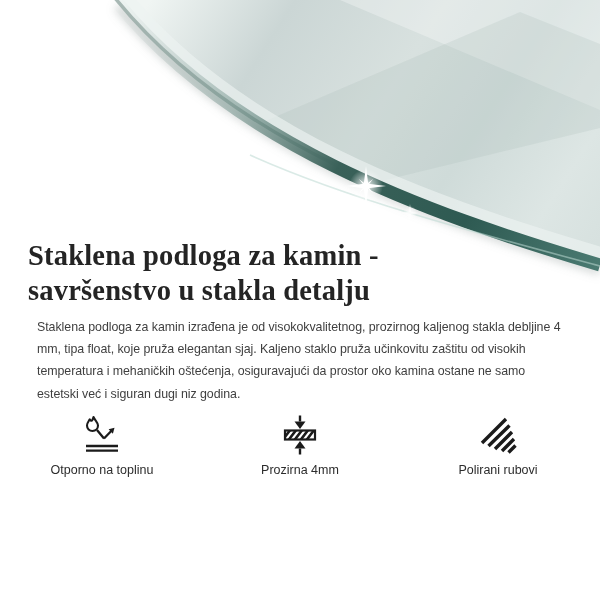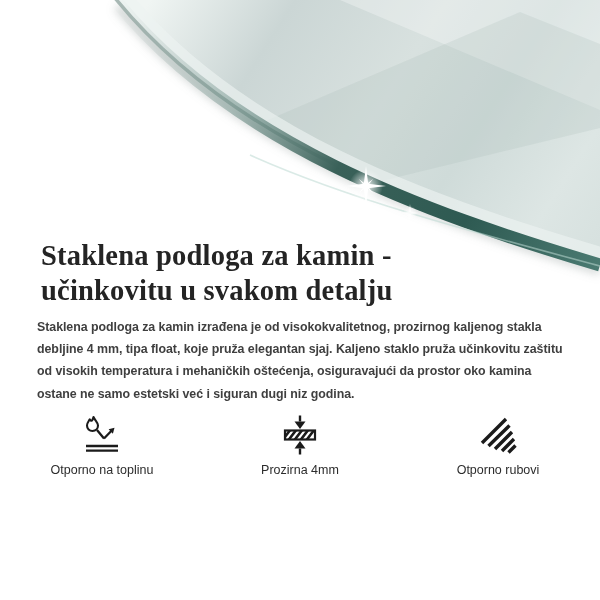--- a/index.html
+++ b/index.html
@@ -6,25 +6,25 @@
   html,body { width:600px; height:600px; background:#ffffff; overflow:hidden;
               font-family:"Liberation Sans", sans-serif; }
   .stage { position:relative; width:600px; height:600px; background:#fff; }
 
   .hero { position:absolute; top:0; left:0; width:600px; height:300px; }
 
   .content { position:absolute; top:238px; left:0; width:600px; z-index:2; }
 
   h1.title { font-family:"Liberation Serif", serif; font-weight:700;
              font-size:28.5px; line-height:35px; color:#242424;
-             padding:0 41px; letter-spacing:0.2px; }
+             padding:0 28px; letter-spacing:0.2px; }
   h1.title span { display:block; }
 
   p.intro { margin-top:8px; padding:0 30px 0 37px; font-size:12.4px;
-            line-height:22.2px; color:#3f3f3f; letter-spacing:-0.05px;font-weight:bold; }
+            line-height:22.2px; color:#3f3f3f; letter-spacing:-0.05px; }
 
   .features { display:grid; grid-template-columns:repeat(3,1fr);
               padding:0 3px; margin-top:7px; row-gap:17px; }
   .feature { display:flex; flex-direction:column; align-items:center; }
   .ficon { height:46px; display:flex; align-items:center; justify-content:center; }
   .flabel { margin-top:5px; font-size:12.5px; color:#2c2c2c; text-align:center; }
 
   .icon-svg { stroke:#1b1b1b; fill:none; stroke-width:2.1; }
 </style>
 </head>
@@ -86,21 +86,21 @@
       <circle r="16" fill="url(#glow)"></circle>
       <use href="#sparkleStar" fill="#ffffff"></use>
       <circle r="3" fill="#ffffff"></circle>
     </g>
   </svg>
 
   <div class="content">
 
     <h1 class="title">
       <span>Staklena podloga za kamin -</span>
-      <span>učinkovitu u svakom detalju</span>
+      <span>savršenstvo u stakla detalju</span>
     </h1>
 
     <p class="intro">Staklena podloga za kamin izrađena je od visokokvalitetnog, prozirnog kaljenog stakla debljine 4 mm, tipa float, koje pruža elegantan sjaj. Kaljeno staklo pruža učinkovitu zaštitu od visokih temperatura i mehaničkih oštećenja, osiguravajući da prostor oko kamina ostane ne samo estetski već i siguran dugi niz godina.</p>
 
     <div class="features">
 
       <div class="feature">
         <div class="ficon">
           <svg class="icon-svg" width="46" height="46" viewBox="0 0 46 46">
             <path d="M14.5,5 C16,8.5 19,10.2 19,13.6 C19,16.9 16.6,19 13.5,19 C10.4,19 8,16.9 8,13.6 C8,10.9 9.6,9.4 10.8,7.3 C11.4,8.7 12.7,9.3 13.3,8.1 C13.9,7.1 14.2,6.2 14.5,5 Z" stroke-linejoin="round"></path>
@@ -134,19 +134,19 @@
       </div>
 
 
 
       <div class="feature">
         <div class="ficon">
           <svg class="icon-svg" width="46" height="46" viewBox="0 0 46 46">
             <path d="M7,31 L31,7 M13.5,34 L34.5,13.5 M20,37 L37,20 M27,39 L39,27 M33.5,40.5 L40.5,33.5" stroke-width="3.4"></path>
           </svg>
         </div>
-        <div class="flabel">Otporno rubovi</div>
+        <div class="flabel">Polirani rubovi</div>
       </div>
 
 
     </div>
   </div>
 </div>
 
 </body></html>

